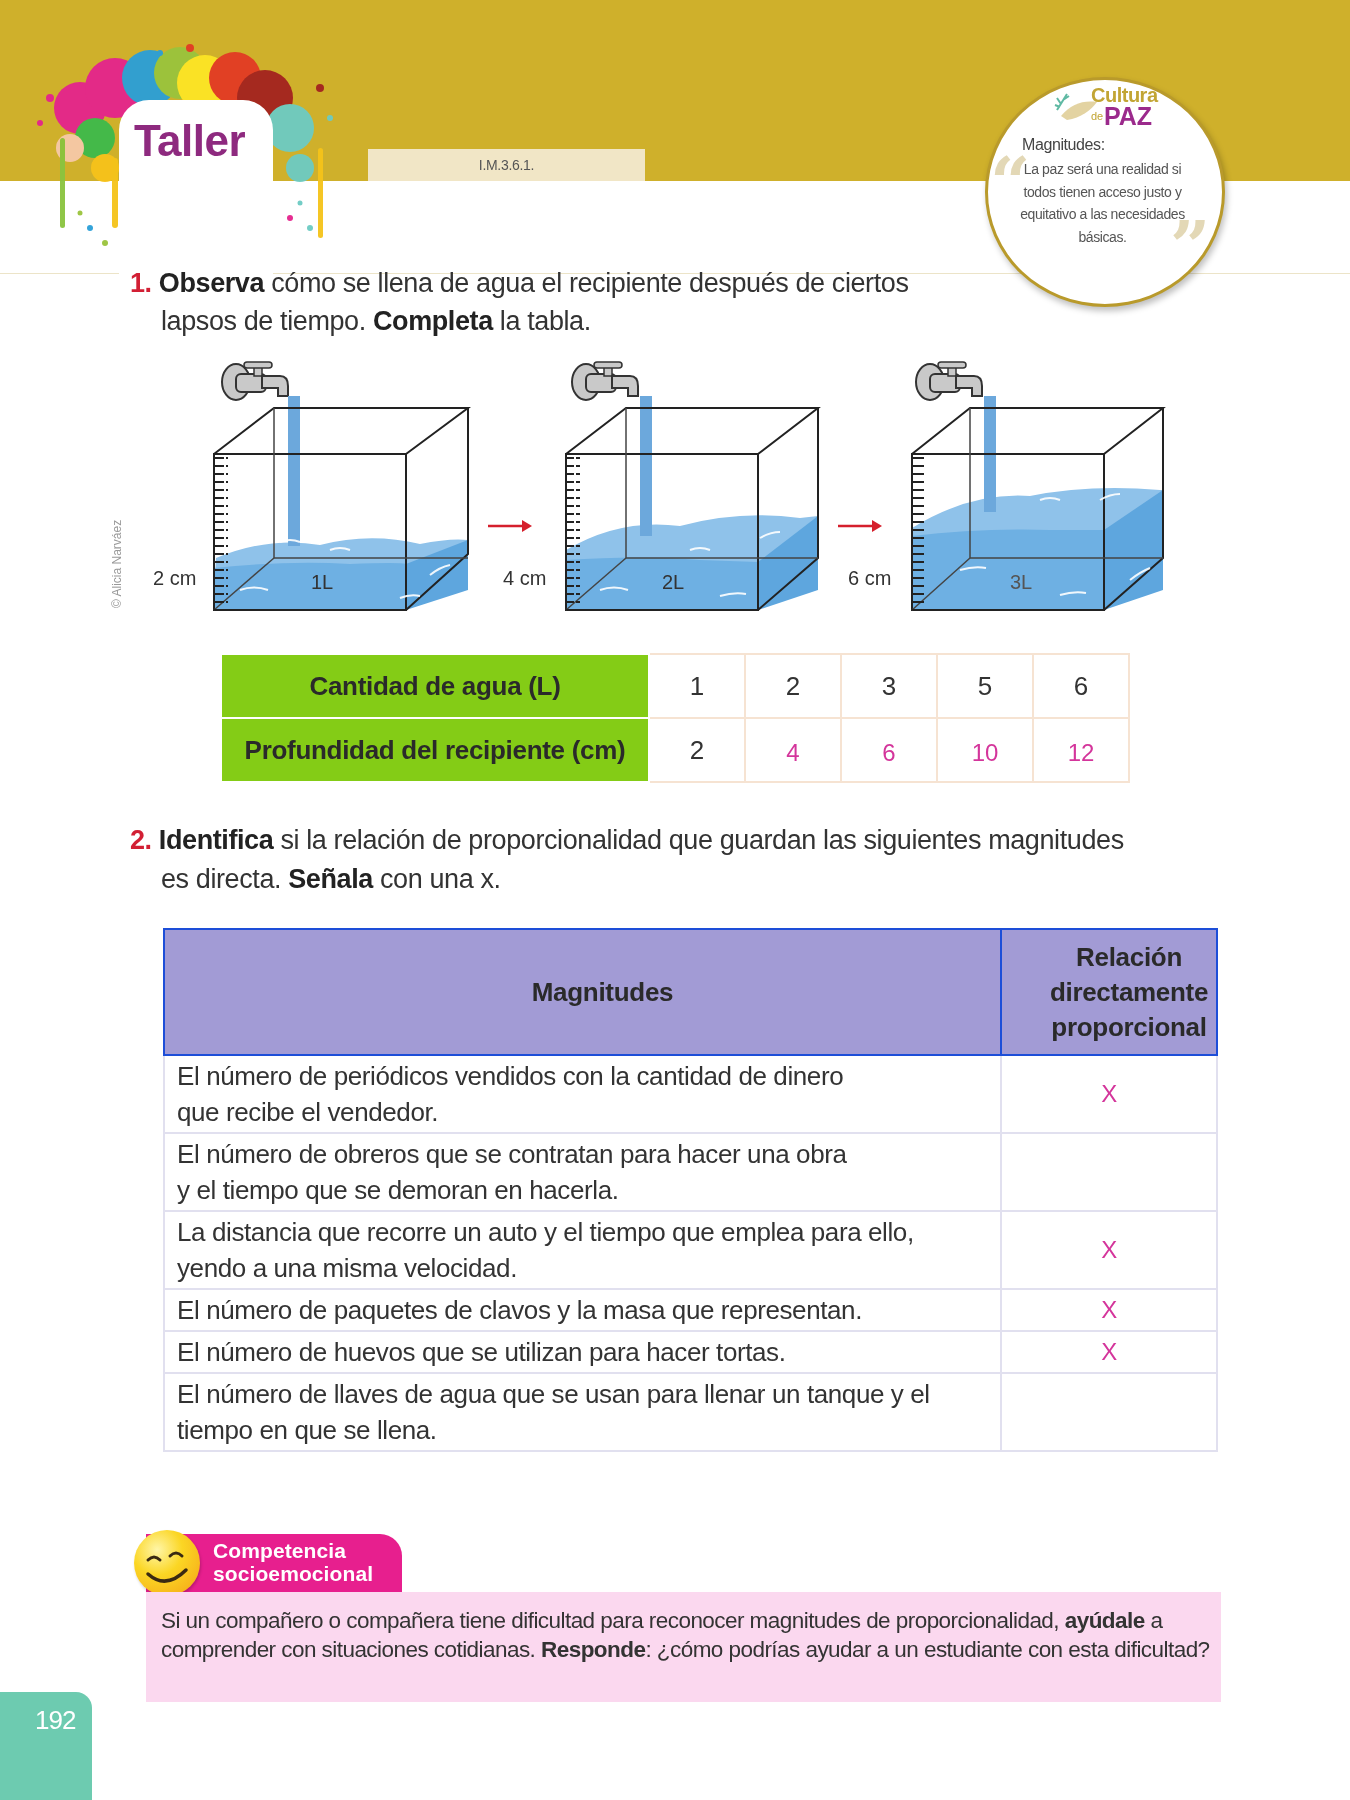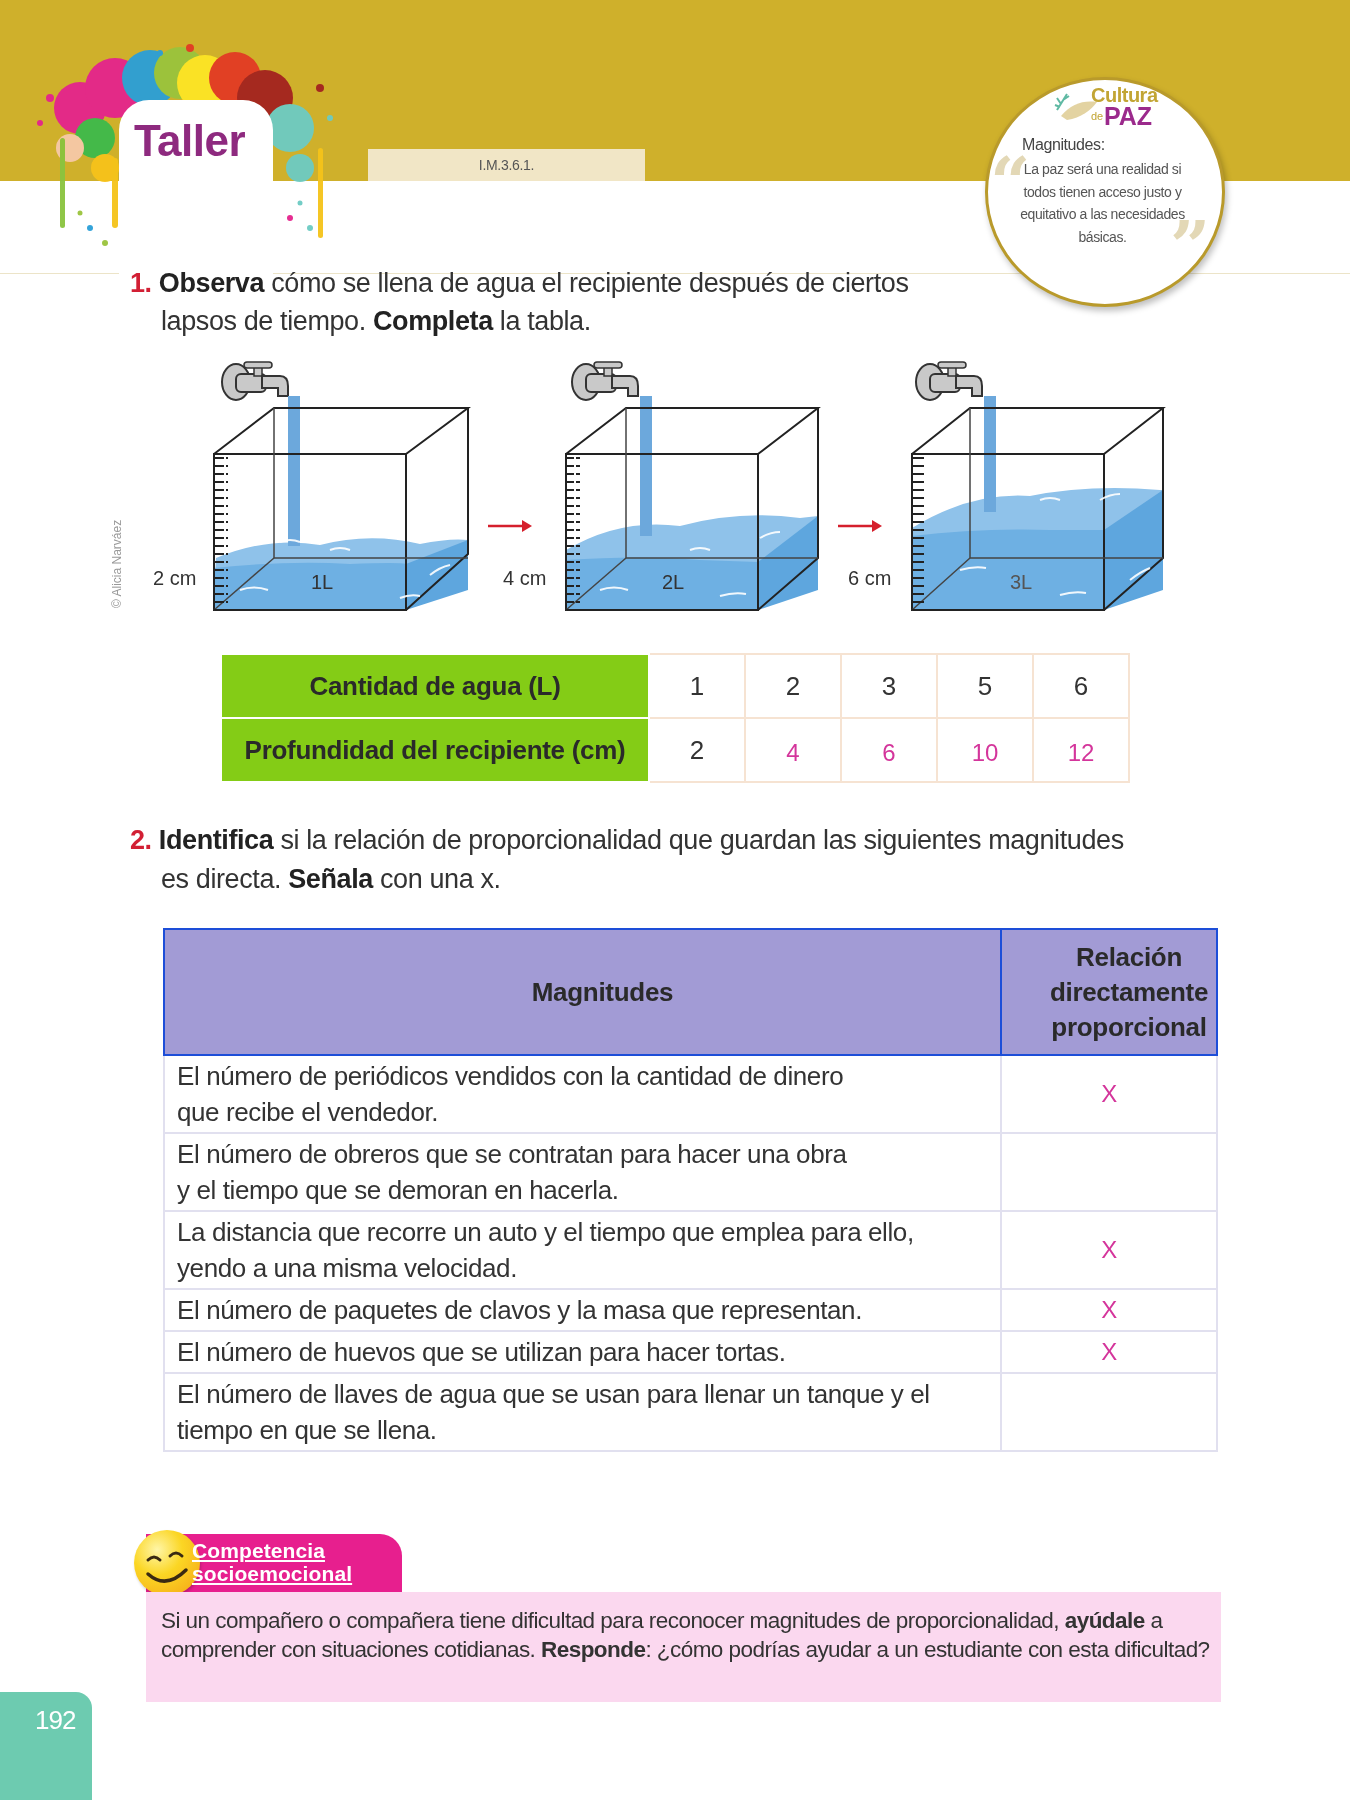--- a/index.html
+++ b/index.html
@@ -45,21 +45,21 @@
     .t2 th { background: #a29bd5; color: #2a2a2a; font-weight: 700; font-size: 26px; border: 2px solid #1d4ed8; text-align: center; letter-spacing: -0.3px; padding-left: 40px; }
     .t2 th.mag { width: 837px; height: 126px; }
     .t2 th.rel { width: 216px; line-height: 35px; }
     .t2 td { border: 2px solid #e1e0ef; font-size: 26px; color: #333; letter-spacing: -0.4px; line-height: 36px; }
     .t2 td.desc { padding: 2px 12px; vertical-align: middle; }
     .t2 td.mark { text-align: center; color: #d4359b; font-size: 24px; }
 
     
     .smiley { position: absolute; left: 134px; top: 1530px; width: 66px; height: 66px; border-radius: 50%; background: radial-gradient(circle at 35% 30%, #fff6a8 0%, #fbd624 40%, #f4a116 100%); box-shadow: 1px 2px 3px rgba(0,0,0,0.2); }
     .comp-tab { position: absolute; left: 146px; top: 1534px; width: 256px; height: 58px; background: #e71f8e; border-radius: 0 22px 0 0; }
-    .comp-title { position: absolute; left: 192px; top: 1539px; font-size: 21px; line-height: 23px; font-weight: 700; color: #fff; letter-spacing: 0.1px; text-decoration: underline; }
+    .comp-title { position: absolute; left: 213px; top: 1539px; font-size: 21px; line-height: 23px; font-weight: 700; color: #fff; letter-spacing: 0.1px; }
     .comp-box { position: absolute; left: 146px; top: 1592px; width: 1075px; height: 110px; background: #fbd8ef; }
     .comp-text { position: absolute; left: 161px; top: 1606px; width: 1050px; font-size: 22.5px; line-height: 29px; color: #333; letter-spacing: -0.55px; }
 
     .page-tab { position: absolute; left: 0; top: 1692px; width: 92px; height: 108px; background: #6dcbb0; border-radius: 0 16px 0 0; }
     .page-num { position: absolute; left: 35px; top: 1705px; font-size: 26px; color: #fff; letter-spacing: -1px; }
   </style>
 </head>
 <body>
 
 <div class="top-band"></div>

